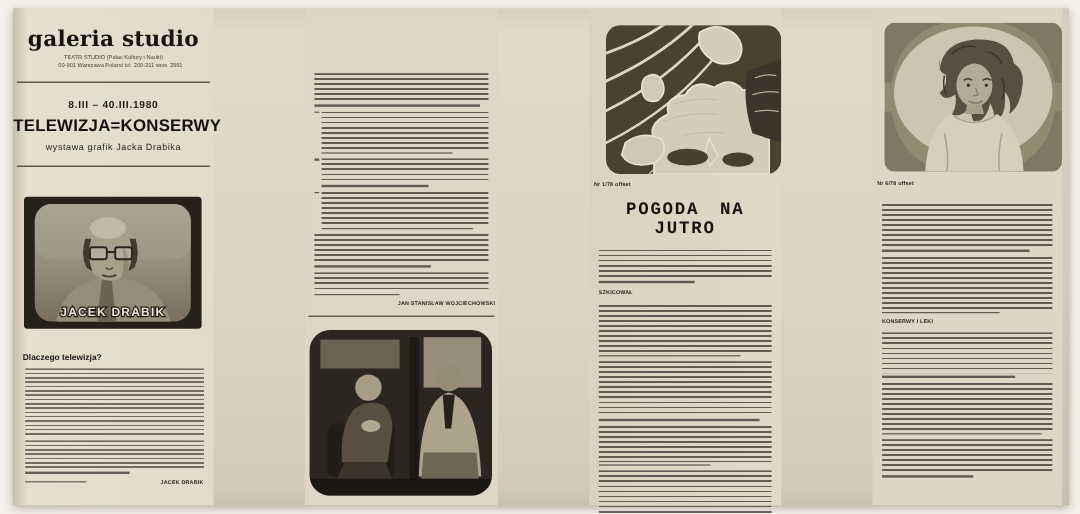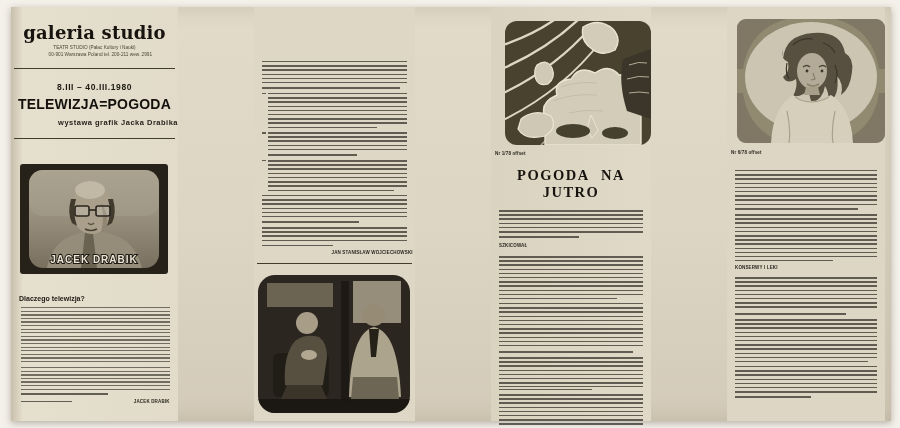--- a/index.html
+++ b/index.html
@@ -55,46 +55,46 @@
     text-align:center;transform:scale(.55);transform-origin:50% 0;white-space:nowrap;
   }
 
   .logo{
     margin-top:17px;text-align:center;
     font-family:"DejaVu Serif", serif;font-weight:bold;
     font-size:18px;line-height:1;color:#17140f;letter-spacing:.2px;
   }
   .dates{margin-top:13px;text-align:center;font-weight:bold;font-size:8.5px;letter-spacing:.6px;color:#1d1a14;}
   .title{margin-top:4px;text-align:center;font-weight:bold;font-size:14px;letter-spacing:.2px;color:#14110d;}
-  .subtitle{margin-top:6px;text-align:right;font-weight:bold;font-size:7.5px;letter-spacing:.5px;color:#221e17;}
+  .subtitle{margin-top:6px;text-align:center;font-weight:normal;font-size:7.5px;letter-spacing:.5px;color:#221e17;}
   .h-small{margin:18px 0 0 8px;font-weight:bold;font-size:7px;color:#1c1913;}
   .article-title{
     margin-top:9px;text-align:center;
-    font-family:Liberation Serif, serif;font-weight:bold;font-size:14.5px;
+    font-family:Liberation Mono, monospace;font-weight:bold;font-size:14.5px;
     letter-spacing:1.5px;word-spacing:7px;color:#17140f;
   }
   .svgblock{display:block;}
   .sig-row{display:flex;justify-content:space-between;align-items:flex-start;margin:0 8px;}
 </style>
 </head>
 <body>
 
 <div class="leaflet">
 
   <div class="panel p1">
     <div class="logo">galeria studio</div>
     <div class="addr-w">
       <div class="addr">
         <span>TEATR STUDIO (Pałac Kultury i Nauki)</span><br>
         <span>00-901 Warszawa Poland tel. 200-211 wew. 2991</span>
       </div>
     </div>
     <div class="rule" style="margin-top:9px;"></div>
     <div class="dates">8.III – 40.III.1980</div>
-    <div class="title">TELEWIZJA=POGODA</div>
+    <div class="title">TELEWIZJA=KONSERWY</div>
     <div class="subtitle">wystawa grafik Jacka Drabika</div>
     <div class="rule" style="margin-top:11px;"></div>
 
     <svg class="svgblock" style="margin:24px 0 0 8px;" width="150" height="114" viewBox="0 0 150 114">
       <defs>
         <linearGradient id="scr1" x1="0" y1="0" x2="0" y2="1">
           <stop offset="0" stop-color="#b4ac9a"></stop>
             <stop offset="1" stop-color="#796f5e"></stop>
         </linearGradient>
       </defs>

